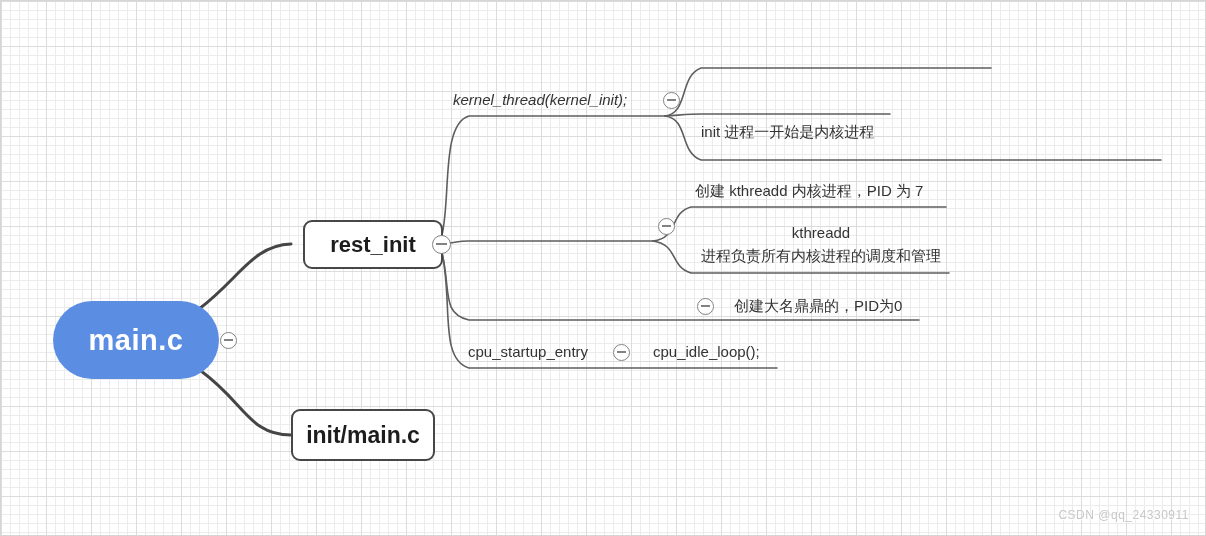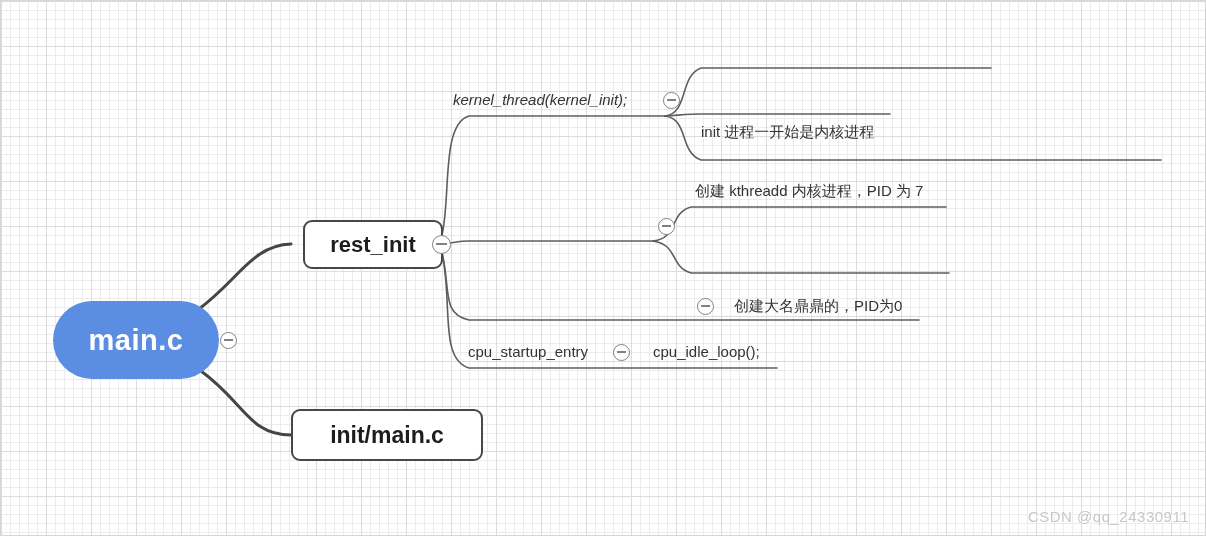--- a/index.html
+++ b/index.html
@@ -38,21 +38,21 @@
   .minus{
     position:absolute;width:17px;height:17px;box-sizing:border-box;
     border:1.4px solid #828282;border-radius:50%;background:#ffffff;
   }
   .minus::after{
     content:"";position:absolute;left:3px;right:3px;top:50%;height:1.5px;
     margin-top:-0.75px;background:#828282;
   }
   .minus.big{width:19px;height:19px;}
   .watermark{
-    position:absolute;right:16px;top:507px;font-size:15px;color:#c7c7c7;
+    position:absolute;right:16px;top:507px;font-size:12px;color:#c7c7c7;
     letter-spacing:0.5px;
     text-shadow:1px 1px 0 rgba(255,255,255,0.9);
   }
 </style>
 </head>
 <body>
 
 <div class="canvas">
 
   <svg class="links" width="1206" height="536" viewBox="0 0 1206 536">
@@ -70,34 +70,38 @@
     <path class="sub-edge" d="M 664,115 C 688,118 678,151 700,159 L 1160,159"></path>
 
     <path class="sub-edge" d="M 652,240 C 678,237 668,212 690,206 L 945,206"></path>
     <path class="sub-edge" d="M 652,240 C 678,244 668,265 690,272 L 948,272"></path>
   </svg>
 
   <div class="node root-pill" style="left:52px;top:300px;width:166px;height:78px;text-align:right;">main.c</div>
 
   <div class="node box" style="left:290px;top:219px;width:140px;height:49px;font-size:22px;margin-left:12px;">rest_init</div>
 
-  <div class="node box" style="left:290px;top:408px;width:192px;height:52px;font-size:23px;">init/main.c</div>
+  <div class="node box" style="left:290px;top:408px;width:144px;height:52px;font-size:23px;">init/main.c</div>
 
   <div class="topic" style="left:452px;top:99px;font-style:italic;">kernel_thread(kernel_init);</div>
 
 
 
   <div class="topic" style="left:467px;top:351px;">cpu_startup_entry</div>
 
 
   <div class="topic" style="left:700px;top:99px;margin-top:32px;">init 进程一开始是内核进程</div>
 
 
   <div class="topic" style="left:694px;top:190px;">创建 kthreadd 内核进程，PID 为 7</div>
 
+  <div class="topic center2" style="left:690px;top:220px;width:260px;">
+    <div>kthreadd</div>
+    <div>进程负责所有内核进程的调度和管理</div>
+  </div>
 
   <div class="topic" style="left:733px;top:305px;">创建大名鼎鼎的，PID为0</div>
 
   <div class="topic" style="left:652px;top:351px;">cpu_idle_loop();</div>
 
   <div class="minus" style="left:218.5px;top:330.5px;"></div>
   <div class="minus big" style="left:430.5px;top:233.5px;"></div>
   <div class="minus" style="left:661.5px;top:90.5px;"></div>
   <div class="minus" style="left:656.5px;top:216.5px;"></div>
   <div class="minus" style="left:695.5px;top:296.5px;"></div>

